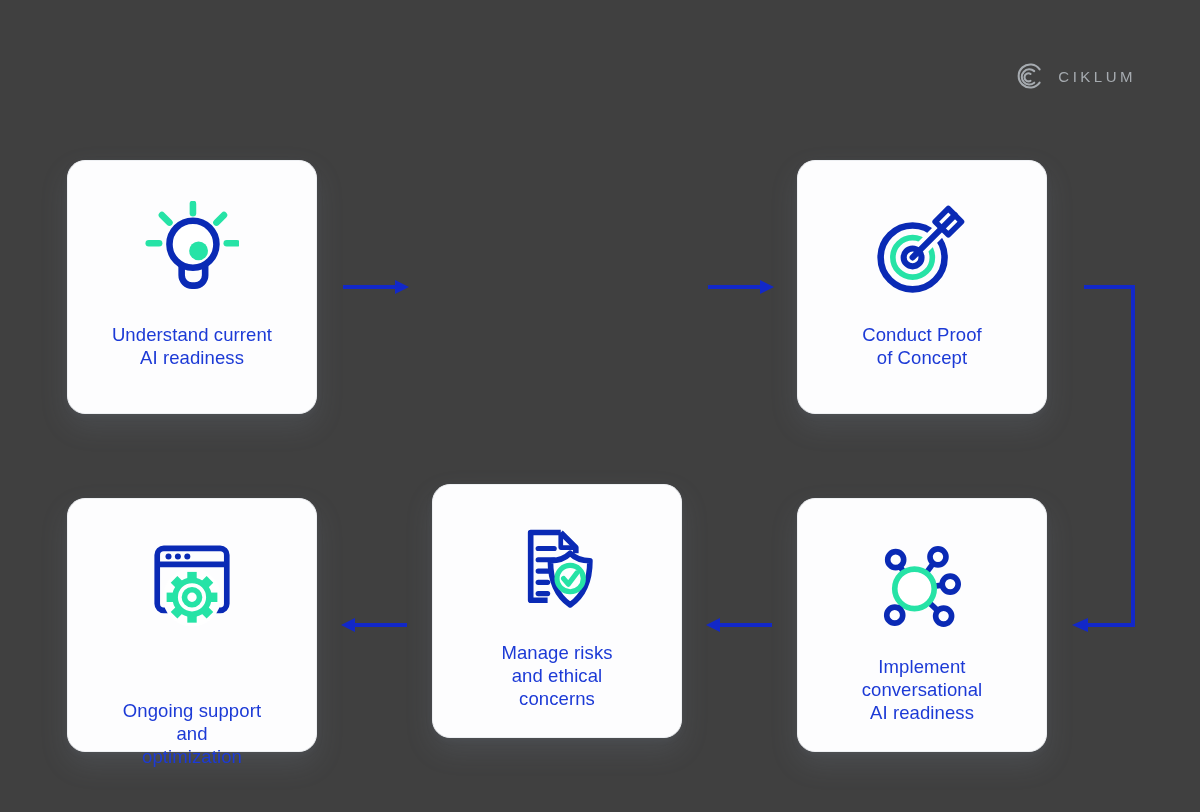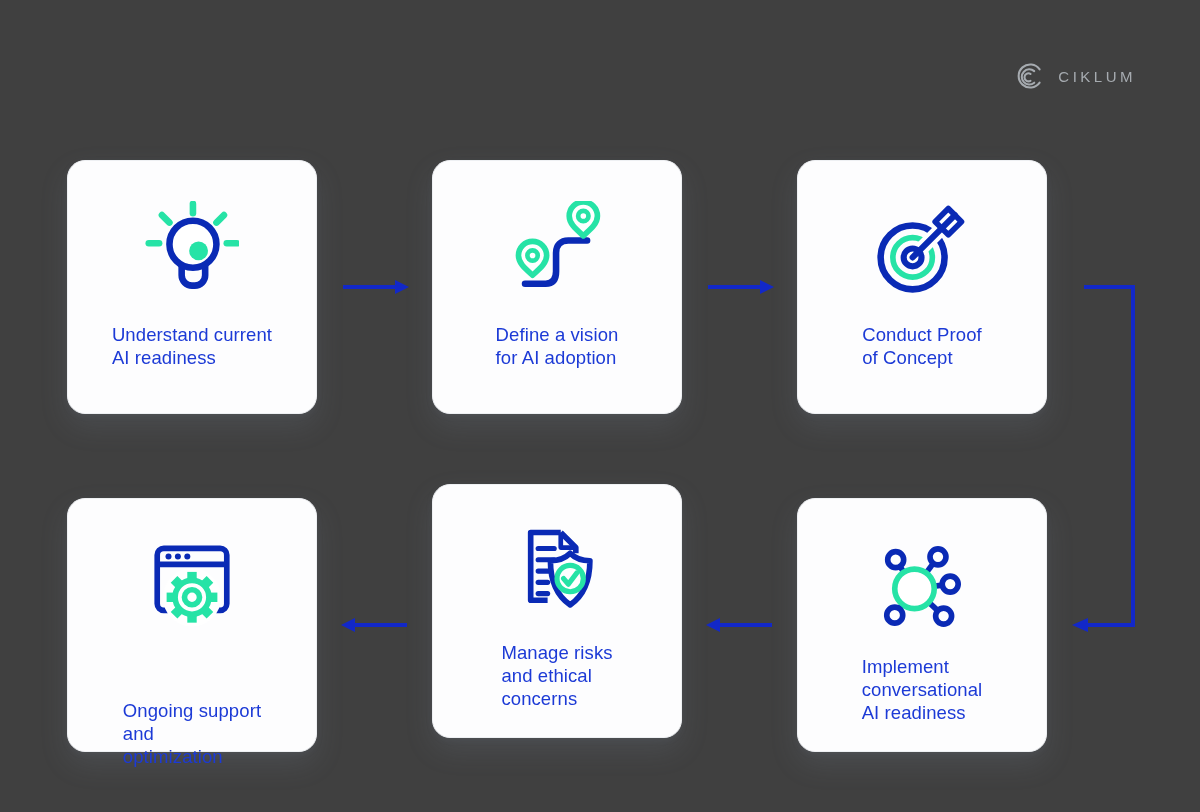--- a/index.html
+++ b/index.html
@@ -51,21 +51,21 @@
   .pos5{left:432px;top:484px;}
   .pos6{left:67px;top:498px;gap:44px;}
   .icon-wrap{
     height:94px;
     display:flex;
     align-items:center;
     justify-content:center;
   }
   .label{
     margin-top:28px;
-    text-align:left;
+    text-align:center;
     white-space:pre-line;
     color:#1c3ad6;
     font-size:18.5px;
     line-height:23px;
     font-weight:500;
     letter-spacing:0.1px;
   }
   .row2 .label{margin-top:22px;}
   
   .conn{position:absolute;}
@@ -98,35 +98,20 @@
           <line x1="84" y1="15" x2="76" y2="23"></line>
           <line x1="4" y1="45" x2="15" y2="45"></line>
           <line x1="87" y1="45" x2="98" y2="45"></line>
         </g>
       </svg>
     </div>
     <div class="label">Understand current
 AI readiness</div>
   </div>
 
-  <div class="card pos2 row1">
-    <div class="icon-wrap">
-      <svg viewBox="0 0 100 100" width="94" height="94">
-        <path d="M 16 88 L 38 88 C 46 88 49 83 49 75 L 49 55 C 49 47 54 42 62 42 L 82 42" fill="none" stroke="#0a2ab5" stroke-width="7" stroke-linecap="round"></path>
-        <g fill="#fff" stroke="#26e3a6" stroke-width="6" stroke-linejoin="round">
-          <path transform="translate(24,58)" d="M 0 -15 C 8.3 -15 15 -8.3 15 0 C 15 7.5 9.5 12.5 0 21 C -9.5 12.5 -15 7.5 -15 0 C -15 -8.3 -8.3 -15 0 -15 Z"></path>
-          <path transform="translate(78,16)" d="M 0 -15 C 8.3 -15 15 -8.3 15 0 C 15 7.5 9.5 12.5 0 21 C -9.5 12.5 -15 7.5 -15 0 C -15 -8.3 -8.3 -15 0 -15 Z"></path>
-          <circle cx="24" cy="58" r="5.5" stroke-width="5"></circle>
-          <circle cx="78" cy="16" r="5.5" stroke-width="5"></circle>
-        </g>
-      </svg>
-    </div>
-    <div class="label">Define a vision
-for AI adoption</div>
-  </div>
 
   <div class="card pos3 row1">
     <div class="icon-wrap">
       <svg viewBox="0 0 100 100" width="94" height="94">
         <circle cx="40" cy="60" r="34" fill="none" stroke="#0a2ab5" stroke-width="7"></circle>
         <circle cx="40" cy="60" r="21" fill="none" stroke="#26e3a6" stroke-width="6"></circle>
         <line x1="40" y1="60" x2="84" y2="16" stroke="#ffffff" stroke-width="15"></line>
         <circle cx="40" cy="60" r="9.5" fill="#fff" stroke="#0a2ab5" stroke-width="6.5"></circle>
         <path d="M 92 22 L 78 36 L 64 22 L 78 8 Z" fill="#fff" stroke="#0a2ab5" stroke-width="6" stroke-linejoin="round"></path>
         <line x1="40" y1="60" x2="85" y2="15" stroke="#0a2ab5" stroke-width="6.5" stroke-linecap="round"></line>

